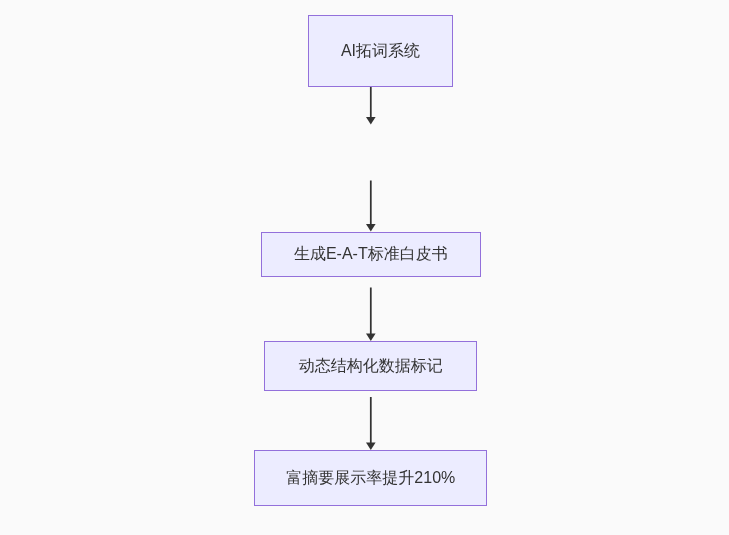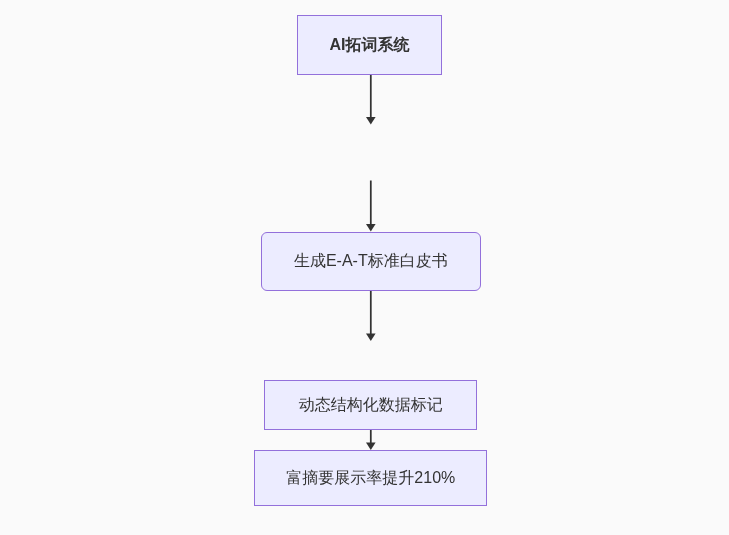--- a/index.html
+++ b/index.html
@@ -40,24 +40,24 @@
     border: 1.5px solid var(--node-border);
     color: var(--node-text);
     font-size: 16px;
     line-height: 1.2;
     display: flex;
     align-items: center;
     justify-content: center;
     text-align: center;
     white-space: nowrap;
   }
-  .n1 { left: 297px; top: 15px;   width: 145px; height: 60px; font-weight: bold; }
+  .n1 { left: 308px; top: 15px;   width: 145px; height: 72px; }
   .n2 { left: 275.3px; top: 124.5px; width: 191px; height: 56px; }
-  .n3 { left: 260.8px; top: 231.5px; width: 220px; height: 59px; border-radius: 6px; }
-  .n4 { left: 264.3px; top: 341px;  width: 213px; height: 50px; margin-top: 39px; }
+  .n3 { left: 260.8px; top: 231.5px; width: 220px; height: 45px; }
+  .n4 { left: 264.3px; top: 341px;  width: 213px; height: 50px; }
   .n5 { left: 254.3px; top: 450px;  width: 233px; height: 56px; }
 </style>
 </head>
 <body>
 
 <div class="diagram">
 
   <svg class="edges" viewBox="0 0 729 535" xmlns="http://www.w3.org/2000/svg" aria-hidden="true">
     <g>
       <line x1="370.8" y1="71" x2="370.8" y2="118"></line>

